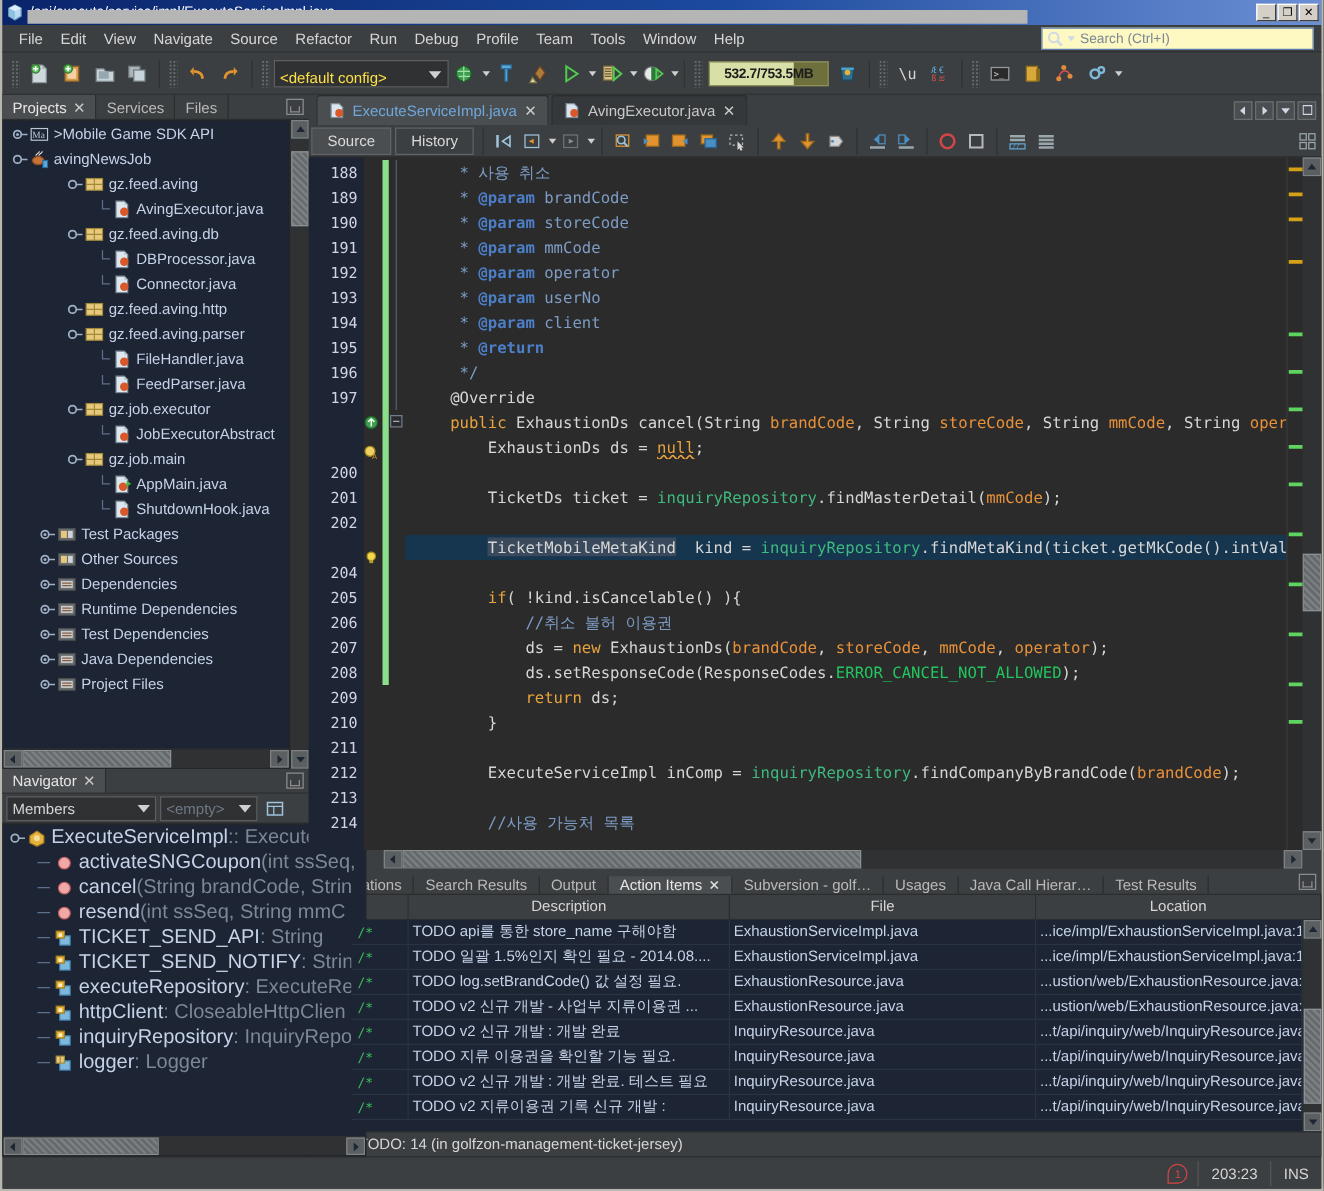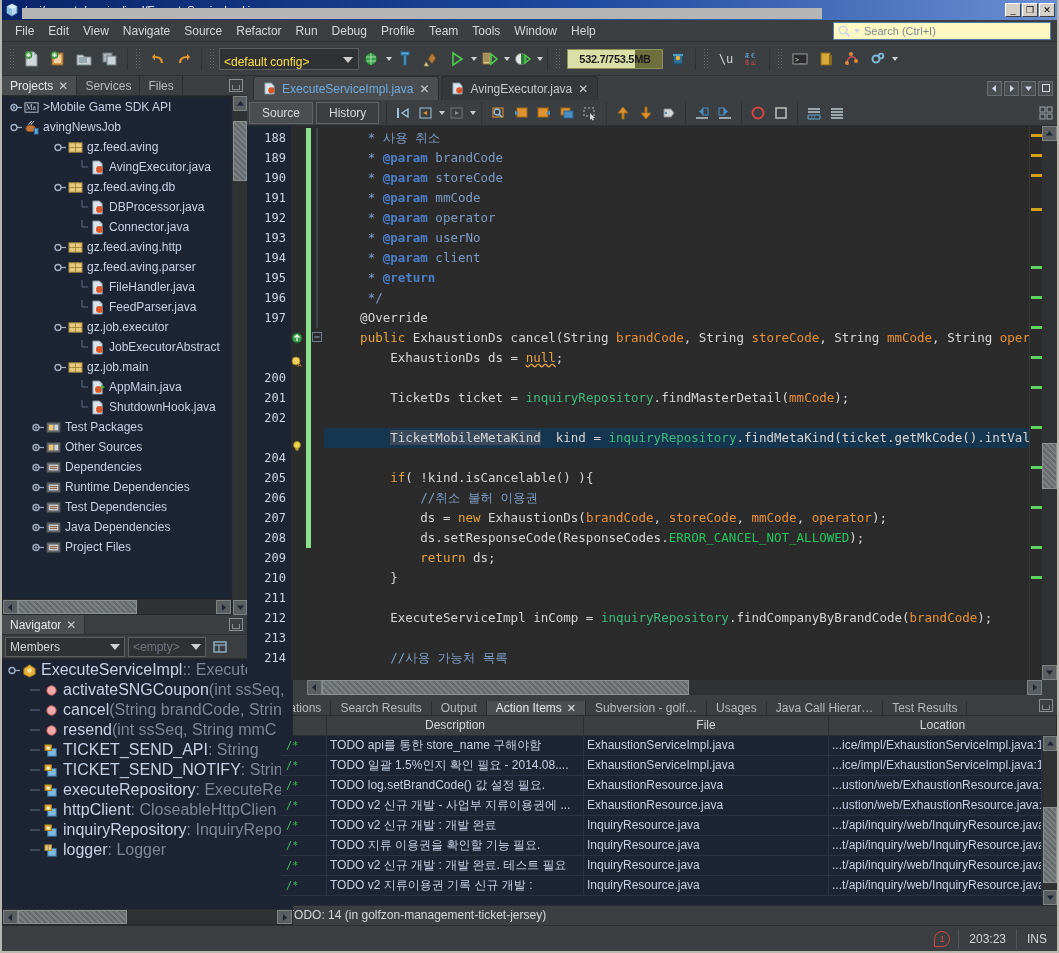--- a/index.html
+++ b/index.html
@@ -1742,21 +1742,21 @@
                     <div class="td" style="flex: 0 0 257px;">TODO log.setBrandCode() 값 설정 필요.</div>
                     <div class="td" style="flex: 0 0 245px;">ExhaustionResource.java</div>
                     <div class="td" style="flex: 1 1 auto;">...ustion/web/ExhaustionResource.java:109</div>
                   </div>
                   <div class="tr">
                     <div class="td" style="width: 46px; flex: 0 0 46px; display: flex; align-items: center; padding-left: 4px;">
                       <svg width="15" height="15" viewBox="0 0 16 16">
                         <text x="1" y="12" font-size="11" fill="#3fba5e" font-family="monospace">/*</text>
                       </svg>
                     </div>
-                    <div class="td" style="flex: 0 0 257px;">TODO v2 신규 개발 - 사업부 지류이용권에 ...</div>
+                    <div class="td" style="flex: 0 0 257px;">TODO v2 신규 개발 - 사업부 지류이용권 ...</div>
                     <div class="td" style="flex: 0 0 245px;">ExhaustionResource.java</div>
                     <div class="td" style="flex: 1 1 auto;">...ustion/web/ExhaustionResource.java:225</div>
                   </div>
                   <div class="tr">
                     <div class="td" style="width: 46px; flex: 0 0 46px; display: flex; align-items: center; padding-left: 4px;">
                       <svg width="15" height="15" viewBox="0 0 16 16">
                         <text x="1" y="12" font-size="11" fill="#3fba5e" font-family="monospace">/*</text>
                       </svg>
                     </div>
                     <div class="td" style="flex: 0 0 257px;">TODO v2 신규 개발 : 개발 완료</div>

